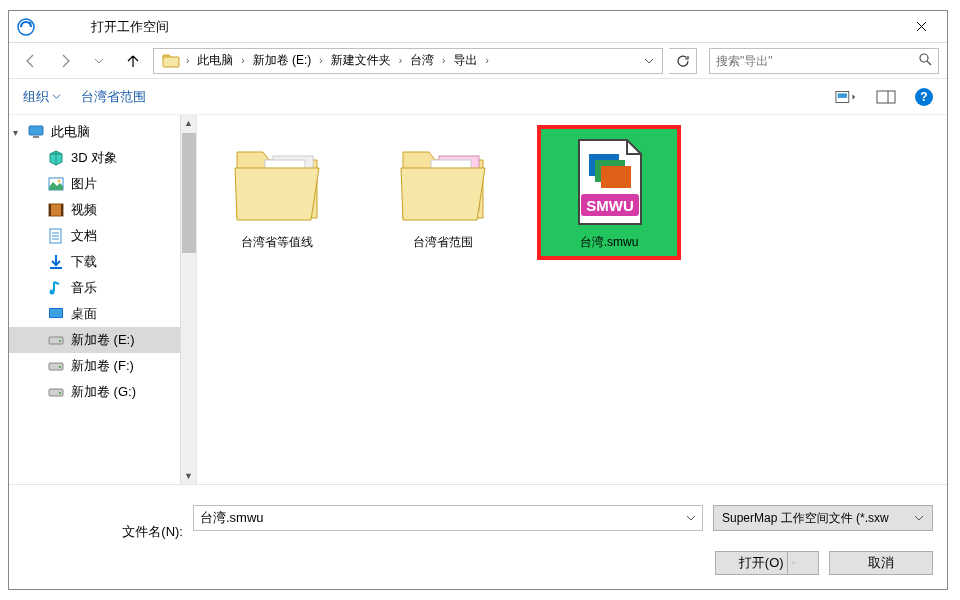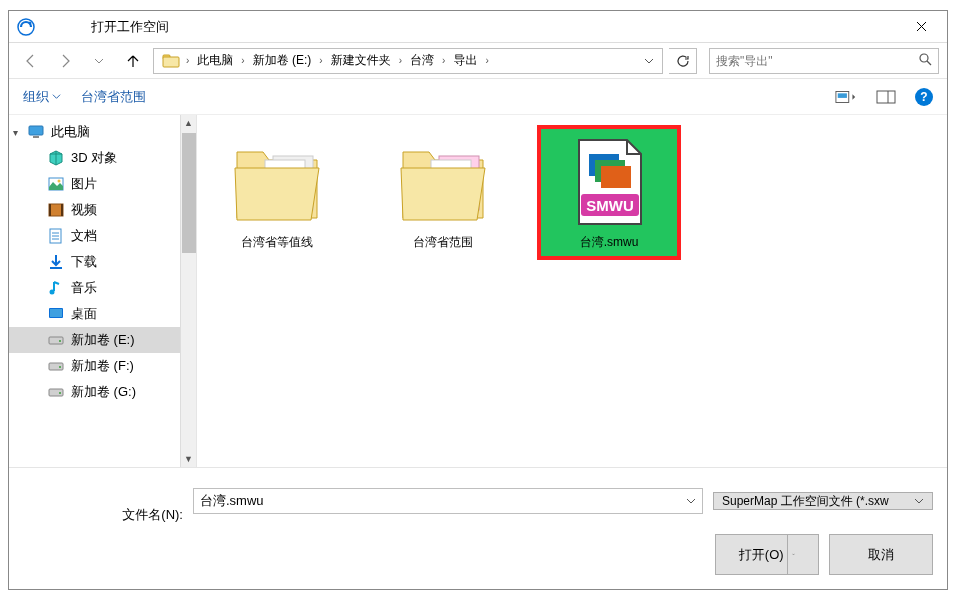--- a/index.html
+++ b/index.html
@@ -51,23 +51,23 @@
   .tile.highlighted-box { outline: 4px solid #ff2020; outline-offset: -2px; }
   .filelabel { font-size:12px; text-align:center; width:100%; }
   .thumb-img { width: 96px; height: 96px; display:flex; align-items:center; justify-content:center; }
 
   
   .footer { border-top: 1px solid #e5e5e5; padding: 10px 14px 14px; display:flex; flex-direction:column; gap:10px;}
   .frow { display:flex; align-items:center; gap: 10px; }
   .flabel { width: 160px; text-align:right; font-size:13px;margin-top:28px;}
   .fname-combo { flex:1; height:26px; border:1px solid #bfbfbf; display:flex; align-items:center; padding:0 6px;}
   .fname-combo input { border:none; outline:none; flex:1; font-size:13px;}
-  .typecombo { width:220px; height:18px; border:1px solid #adadad; background:#e1e1e1; display:flex; align-items:center; padding:8px 8px; cursor:pointer;}
+  .typecombo { width:220px; height:26px; border:1px solid #adadad; background:#e1e1e1; display:flex; align-items:center; padding:8px 8px; cursor:pointer;}
   .btnrow { display:flex; justify-content:flex-end; gap:10px; }
-  .btn { width:104px; height:41px; border:1px solid #adadad; background:#e1e1e1; display:flex; align-items:center; justify-content:center; cursor:pointer; font-size:13px;}
+  .btn { width:104px; height:24px; border:1px solid #adadad; background:#e1e1e1; display:flex; align-items:center; justify-content:center; cursor:pointer; font-size:13px;}
 
   
   .folder-svg rect.cover{fill:#f7e7a6;stroke:#c9a227;}
   .folder-svg rect.tab{fill:#f3d268;stroke:#c9a227;}
 </style>
 </head>
 <body>
 
 <div class="dialog">
 

